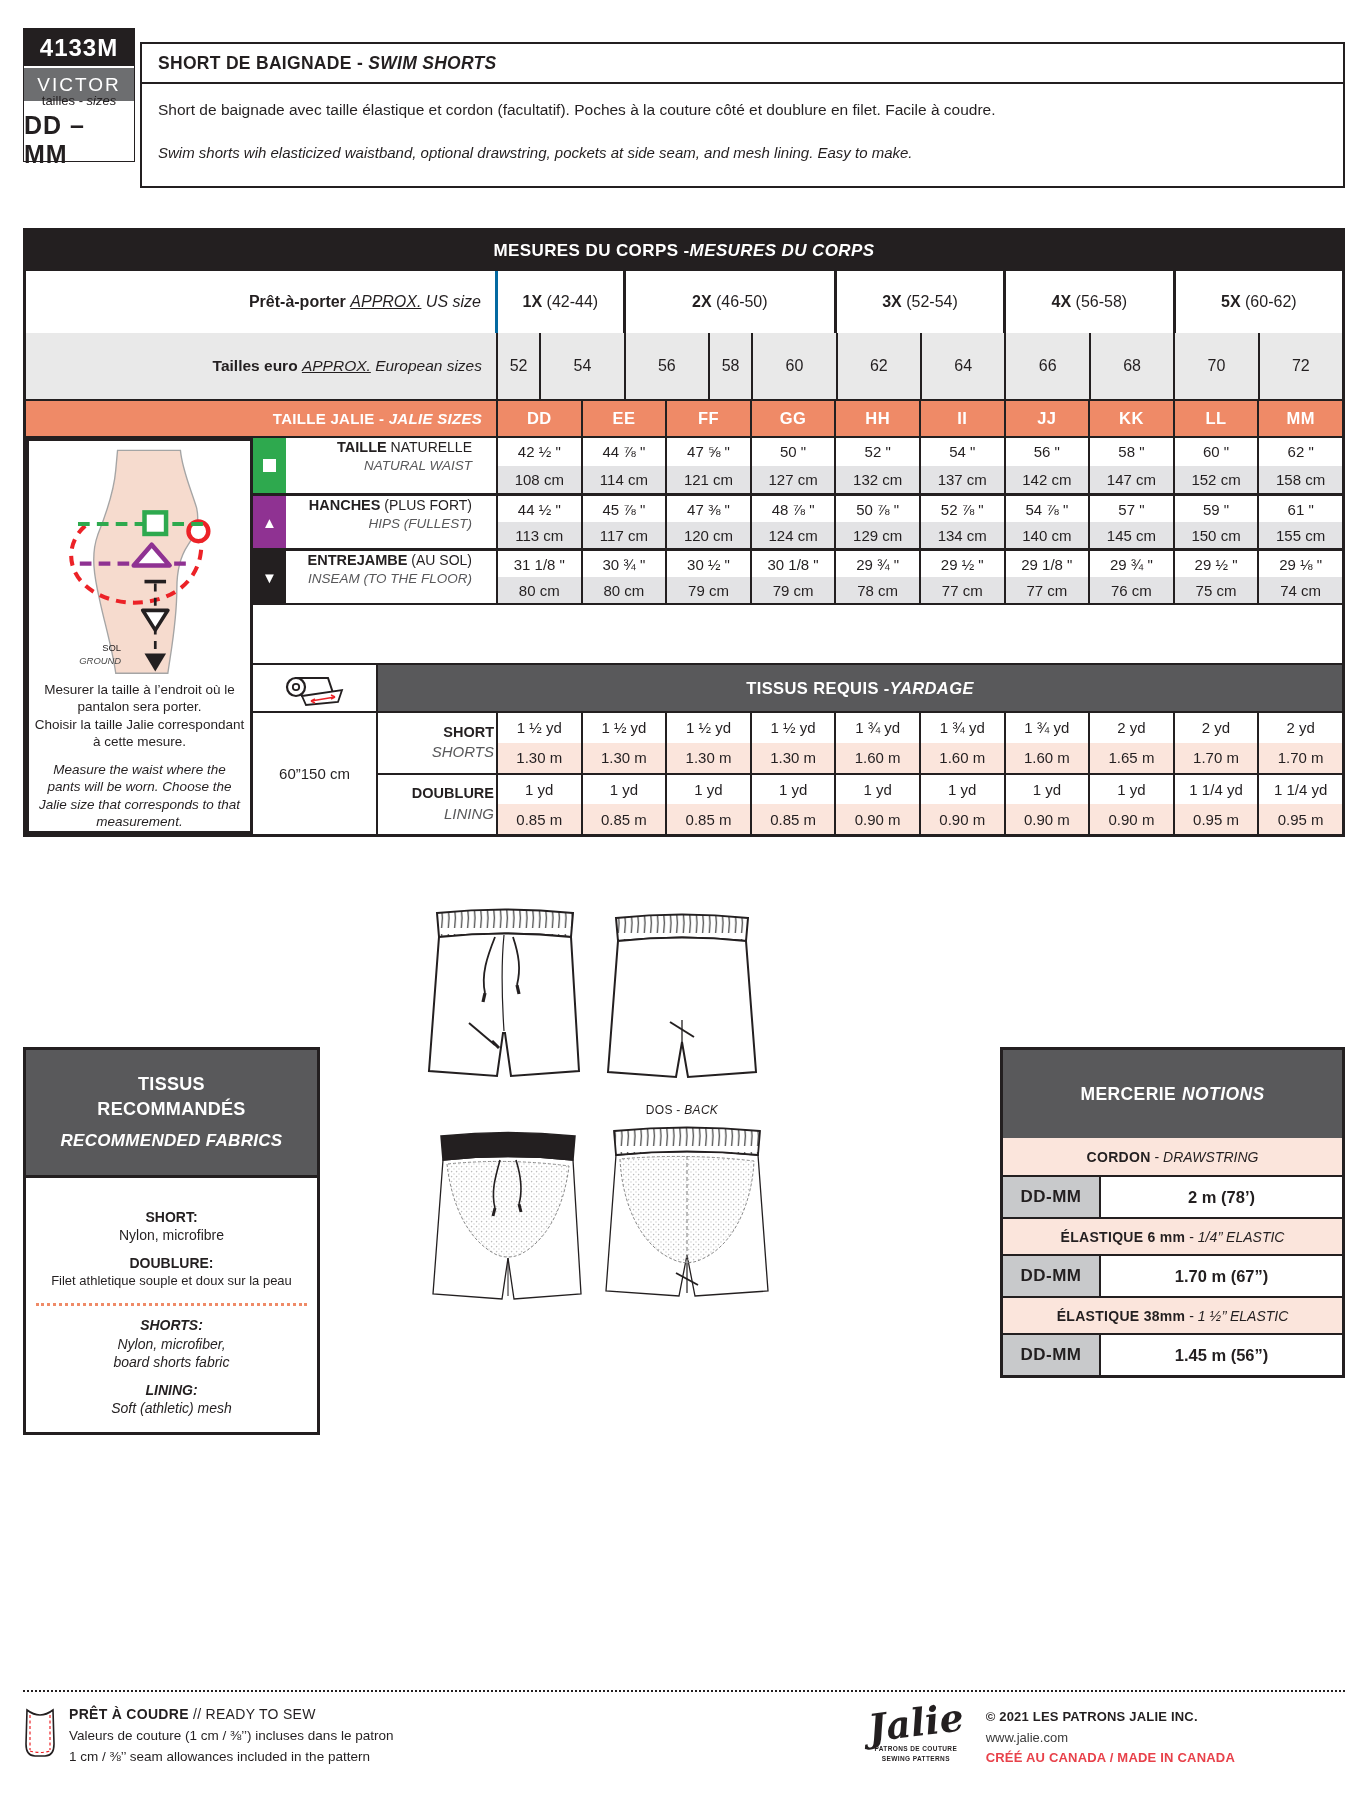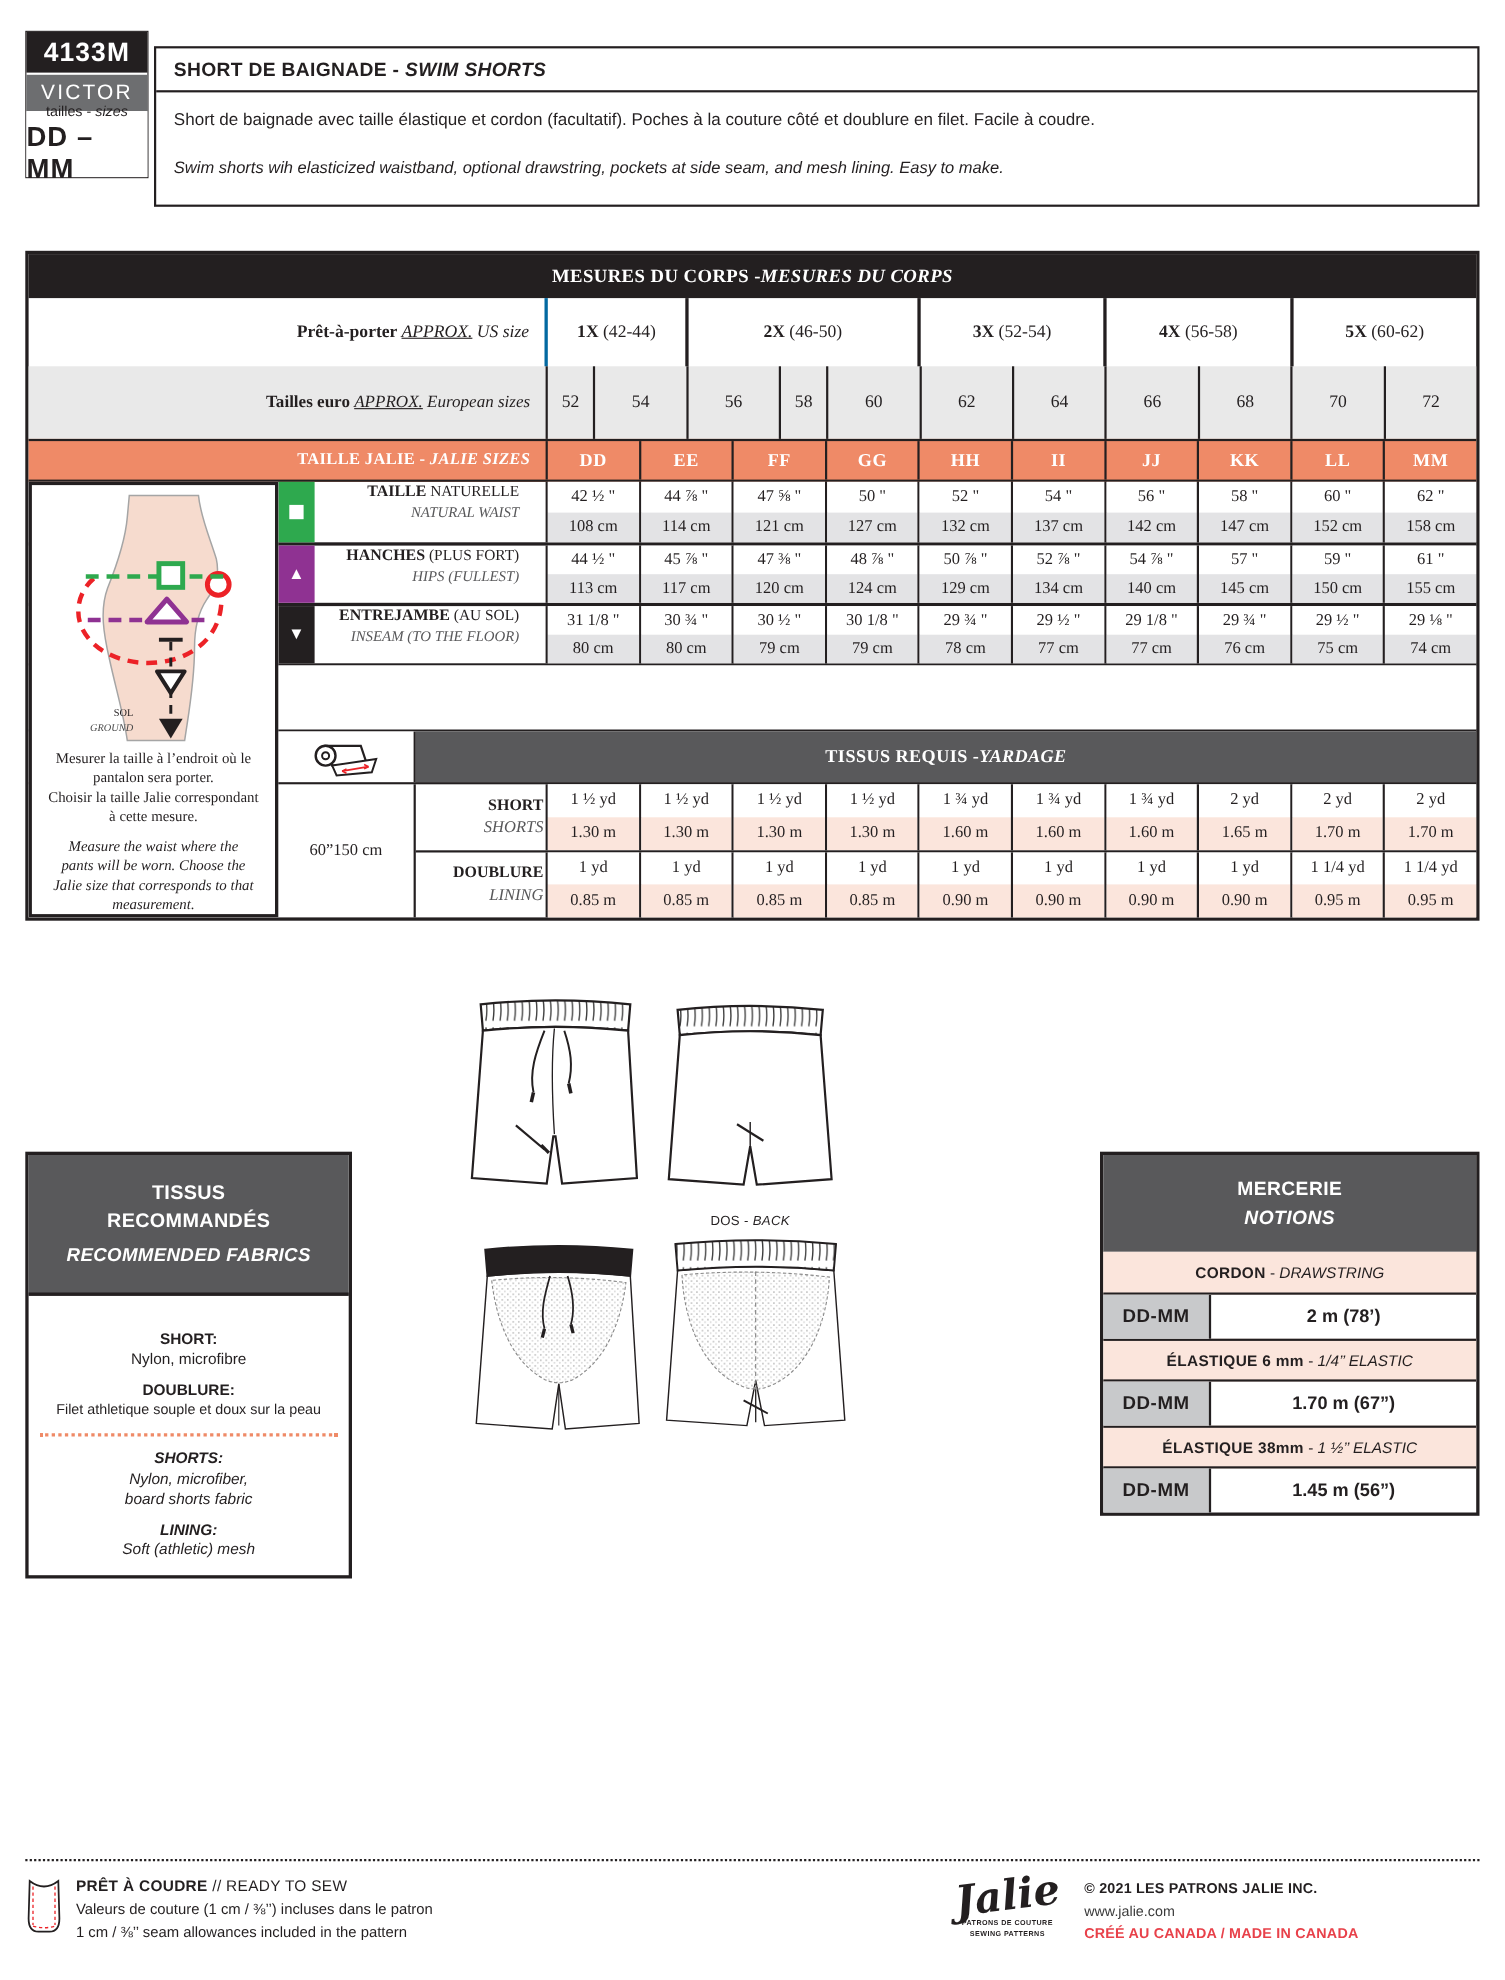--- a/index.html
+++ b/index.html
@@ -19,21 +19,21 @@
   .id-sizes { height:60px; background:#fff; display:flex; flex-direction:column; align-items:center; justify-content:center; gap:3px; }
   .sizes-label { font-size:13px; }
   .sizes-range { font-size:25px; font-weight:700; letter-spacing:1px; }
   .title-box { position:absolute; left:117px; top:14px; width:1205px; height:146px; border:2px solid #231F20; background:#fff; }
   .title-line { padding:9px 16px 8px; font-size:17.5px; font-weight:700; border-bottom:2px solid #231F20; letter-spacing:.3px; }
   .desc-fr { margin:17px 16px 0; font-size:15.5px; }
   .desc-en { margin:25px 16px 0; font-size:15px; font-style:italic; }
 
   
   .size-table { position:absolute; left:23px; top:228px; width:1322px; height:609px;
-                border:3px solid #231F20; background:#fff;font-family:Liberation Serif, serif; }
+                border:3px solid #231F20; background:#fff; }
   .tbl-title { height:40px; background:#231F20; color:#fff; display:flex; align-items:center; justify-content:center;
                font-size:17px; font-weight:700; letter-spacing:.4px; }
   .trow { display:flex; width:100%; }
   .us-row { height:62px; }
   .row-label-wide { width:472px; display:flex; align-items:center; justify-content:flex-end;
                     padding-right:14px; font-size:16px; white-space:pre; }
   .us-row .row-label-wide { border-right:3px solid #0369a1; }
   .cells { flex:1; display:flex; }
   .us-cell { display:flex; align-items:center; justify-content:center; font-size:16px; border-left:3px solid #231F20; white-space:pre; }
   .us-cell:first-child { border-left:none; }
@@ -106,21 +106,21 @@
   .fb-val.small { font-size:13px; white-space:nowrap; }
   .fb-divider { border-top:3px dotted #EF8A67; margin:14px 2px 4px; }
   .fb-body .it { font-style:italic; }
   .fb-pre { white-space:pre-line; }
 
   .drawings { position:absolute; left:374px; top:0; width:430px; height:440px; }
   .drawings svg { position:absolute; }
   .dos-label { position:absolute; left:205px; top:198px; width:160px; text-align:center; font-size:12px; letter-spacing:.3px; }
 
   .notions-box { position:absolute; left:977px; top:142px; width:345px; border:3px solid #231F20; background:#fff; }
-  .nb-header { height:88px; background:#59595B; color:#fff; display:flex; flex-direction:column; align-items:center; justify-content:center;
+  .nb-header { height:88px; background:#59595B; color:#fff; display:flex; align-items:center; justify-content:center;
                gap:6px; font-size:17.5px; font-weight:700; letter-spacing:.4px; }
   .nb-label { height:39px; background:#FBE5DC; display:flex; align-items:center; justify-content:center;
               font-size:14px; border-top:2px solid #231F20; border-bottom:2px solid #231F20; white-space:pre; }
   .nb-label b { letter-spacing:.3px; }
   .nb-row { height:40px; display:flex; }
   .nb-size { width:98px; flex:none; background:#C8C9CB; border-right:2.5px solid #231F20; display:flex; align-items:center;
              justify-content:center; font-size:17px; font-weight:700; letter-spacing:.5px; }
   .nb-qty { flex:1; display:flex; align-items:center; justify-content:center; font-size:16.5px; font-weight:700; }
 
   

